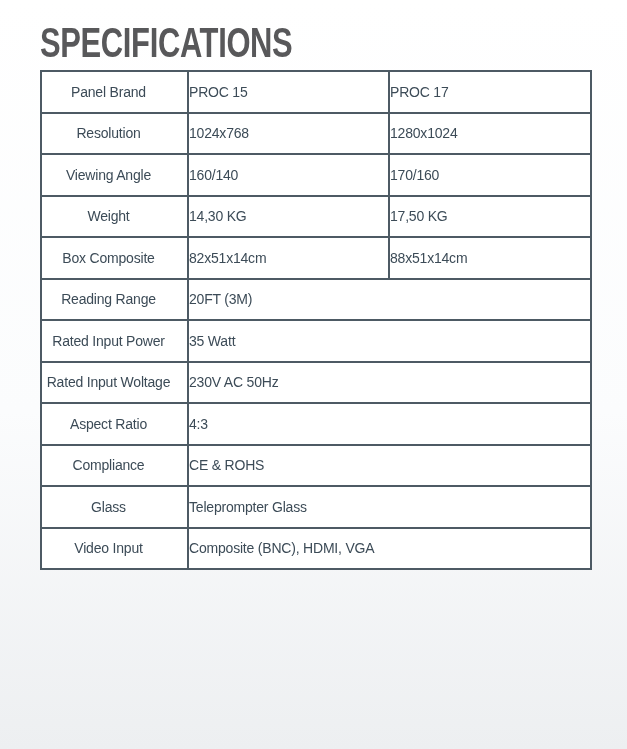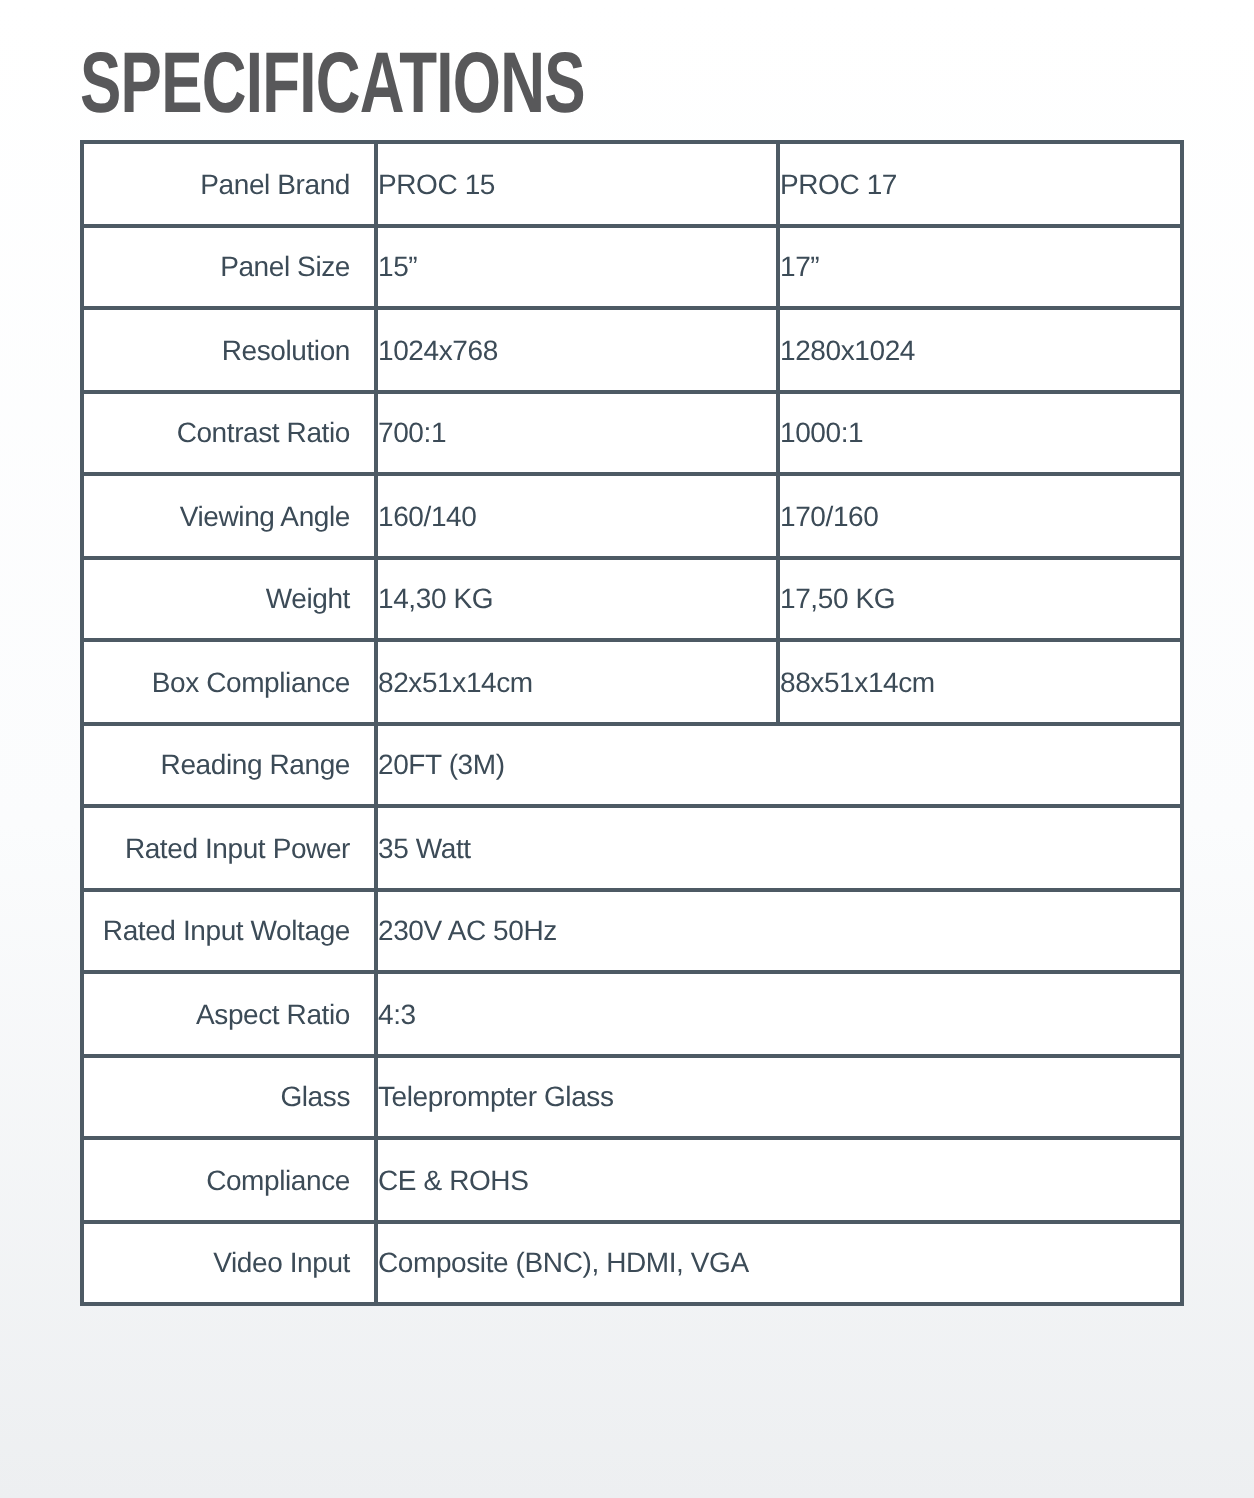--- a/index.html
+++ b/index.html
@@ -52,21 +52,21 @@
     background:var(--cell-bg);
     height:41.5px;
     font-size:14px;
     font-weight:normal;
     color:var(--cell-text);
     vertical-align:middle;
     letter-spacing:-0.2px;
     padding:0;
   }
   .spec-table th.label-cell{
-    text-align:right;
+    text-align:center;
     padding-right:12px;
   }
   .spec-table td.value-cell{
     text-align:left;
   }
 </style>
 </head>
 <body>
 
 <div class="page">
@@ -78,72 +78,62 @@
       <col style="width:201px">
       <col style="width:202px">
     </colgroup>
     <tbody>
         <tr>
           <th class="label-cell">Panel Brand</th>
           <td class="value-cell">PROC 15</td>
           <td class="value-cell">PROC 17</td>
         </tr>
         <tr>
-          <th class="label-cell">Panel Size</th>
-          <td class="value-cell">15”</td>
-          <td class="value-cell">17”</td>
-        </tr>
-        <tr>
           <th class="label-cell">Resolution</th>
           <td class="value-cell">1024x768</td>
           <td class="value-cell">1280x1024</td>
-        </tr>
-        <tr>
-          <th class="label-cell">Contrast Ratio</th>
-          <td class="value-cell">700:1</td>
-          <td class="value-cell">1000:1</td>
         </tr>
         <tr>
           <th class="label-cell">Viewing Angle</th>
           <td class="value-cell">160/140</td>
           <td class="value-cell">170/160</td>
         </tr>
         <tr>
           <th class="label-cell">Weight</th>
           <td class="value-cell">14,30 KG</td>
           <td class="value-cell">17,50 KG</td>
         </tr>
         <tr>
-          <th class="label-cell">Box Compliance</th>
+          <th class="label-cell">Box Composite</th>
           <td class="value-cell">82x51x14cm</td>
           <td class="value-cell">88x51x14cm</td>
         </tr>
         <tr>
           <th class="label-cell">Reading Range</th>
           <td class="value-cell" colspan="2">20FT (3M)</td>
         </tr>
         <tr>
           <th class="label-cell">Rated Input Power</th>
           <td class="value-cell" colspan="2">35 Watt</td>
         </tr>
         <tr>
           <th class="label-cell">Rated Input Woltage</th>
           <td class="value-cell" colspan="2">230V AC 50Hz</td>
         </tr>
         <tr>
           <th class="label-cell">Aspect Ratio</th>
           <td class="value-cell" colspan="2">4:3</td>
         </tr>
         <tr>
+          <th class="label-cell">Compliance</th>
+          <td class="value-cell" colspan="2">CE &amp; ROHS</td>
+        </tr>
+        <tr>
           <th class="label-cell">Glass</th>
           <td class="value-cell" colspan="2">Teleprompter Glass</td>
-        </tr>
-        <tr>
-          <th class="label-cell">Compliance</th>
-          <td class="value-cell" colspan="2">CE &amp; ROHS</td>
         </tr>
         <tr>
           <th class="label-cell">Video Input</th>
           <td class="value-cell" colspan="2">Composite (BNC), HDMI, VGA</td>
         </tr>
       </tbody>
   </table>
 </div>
 
 </body></html>

